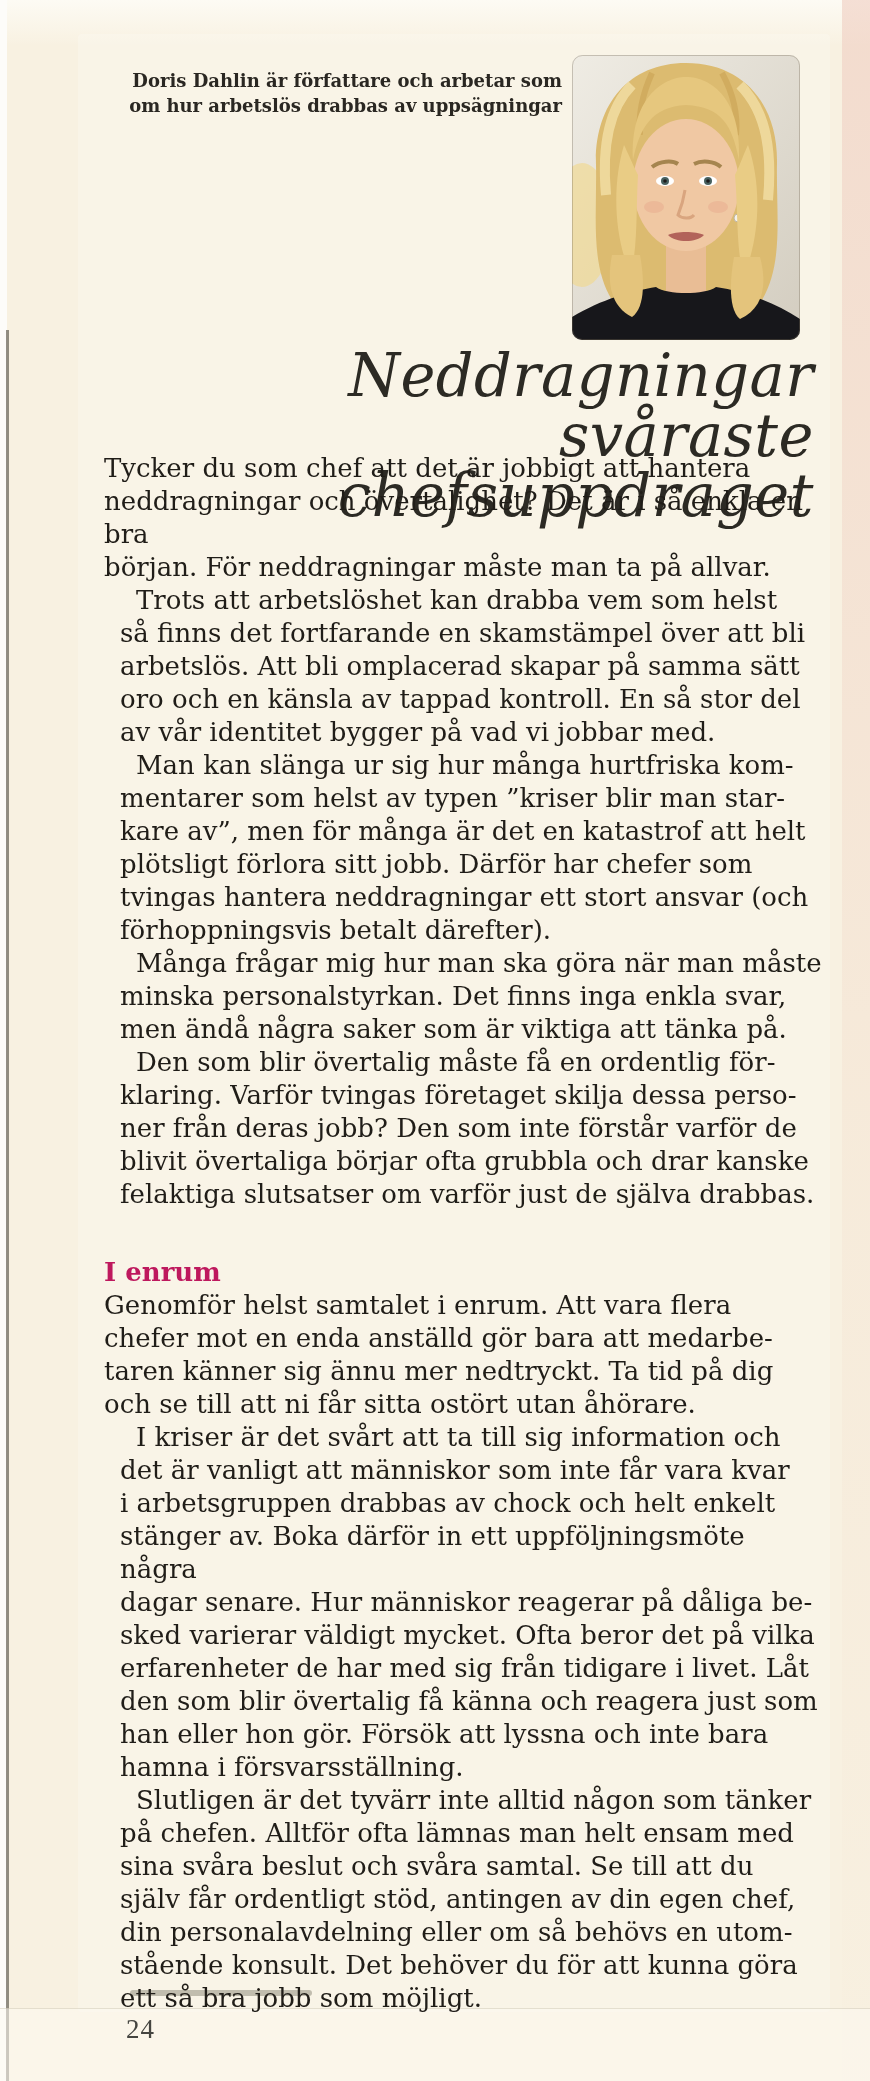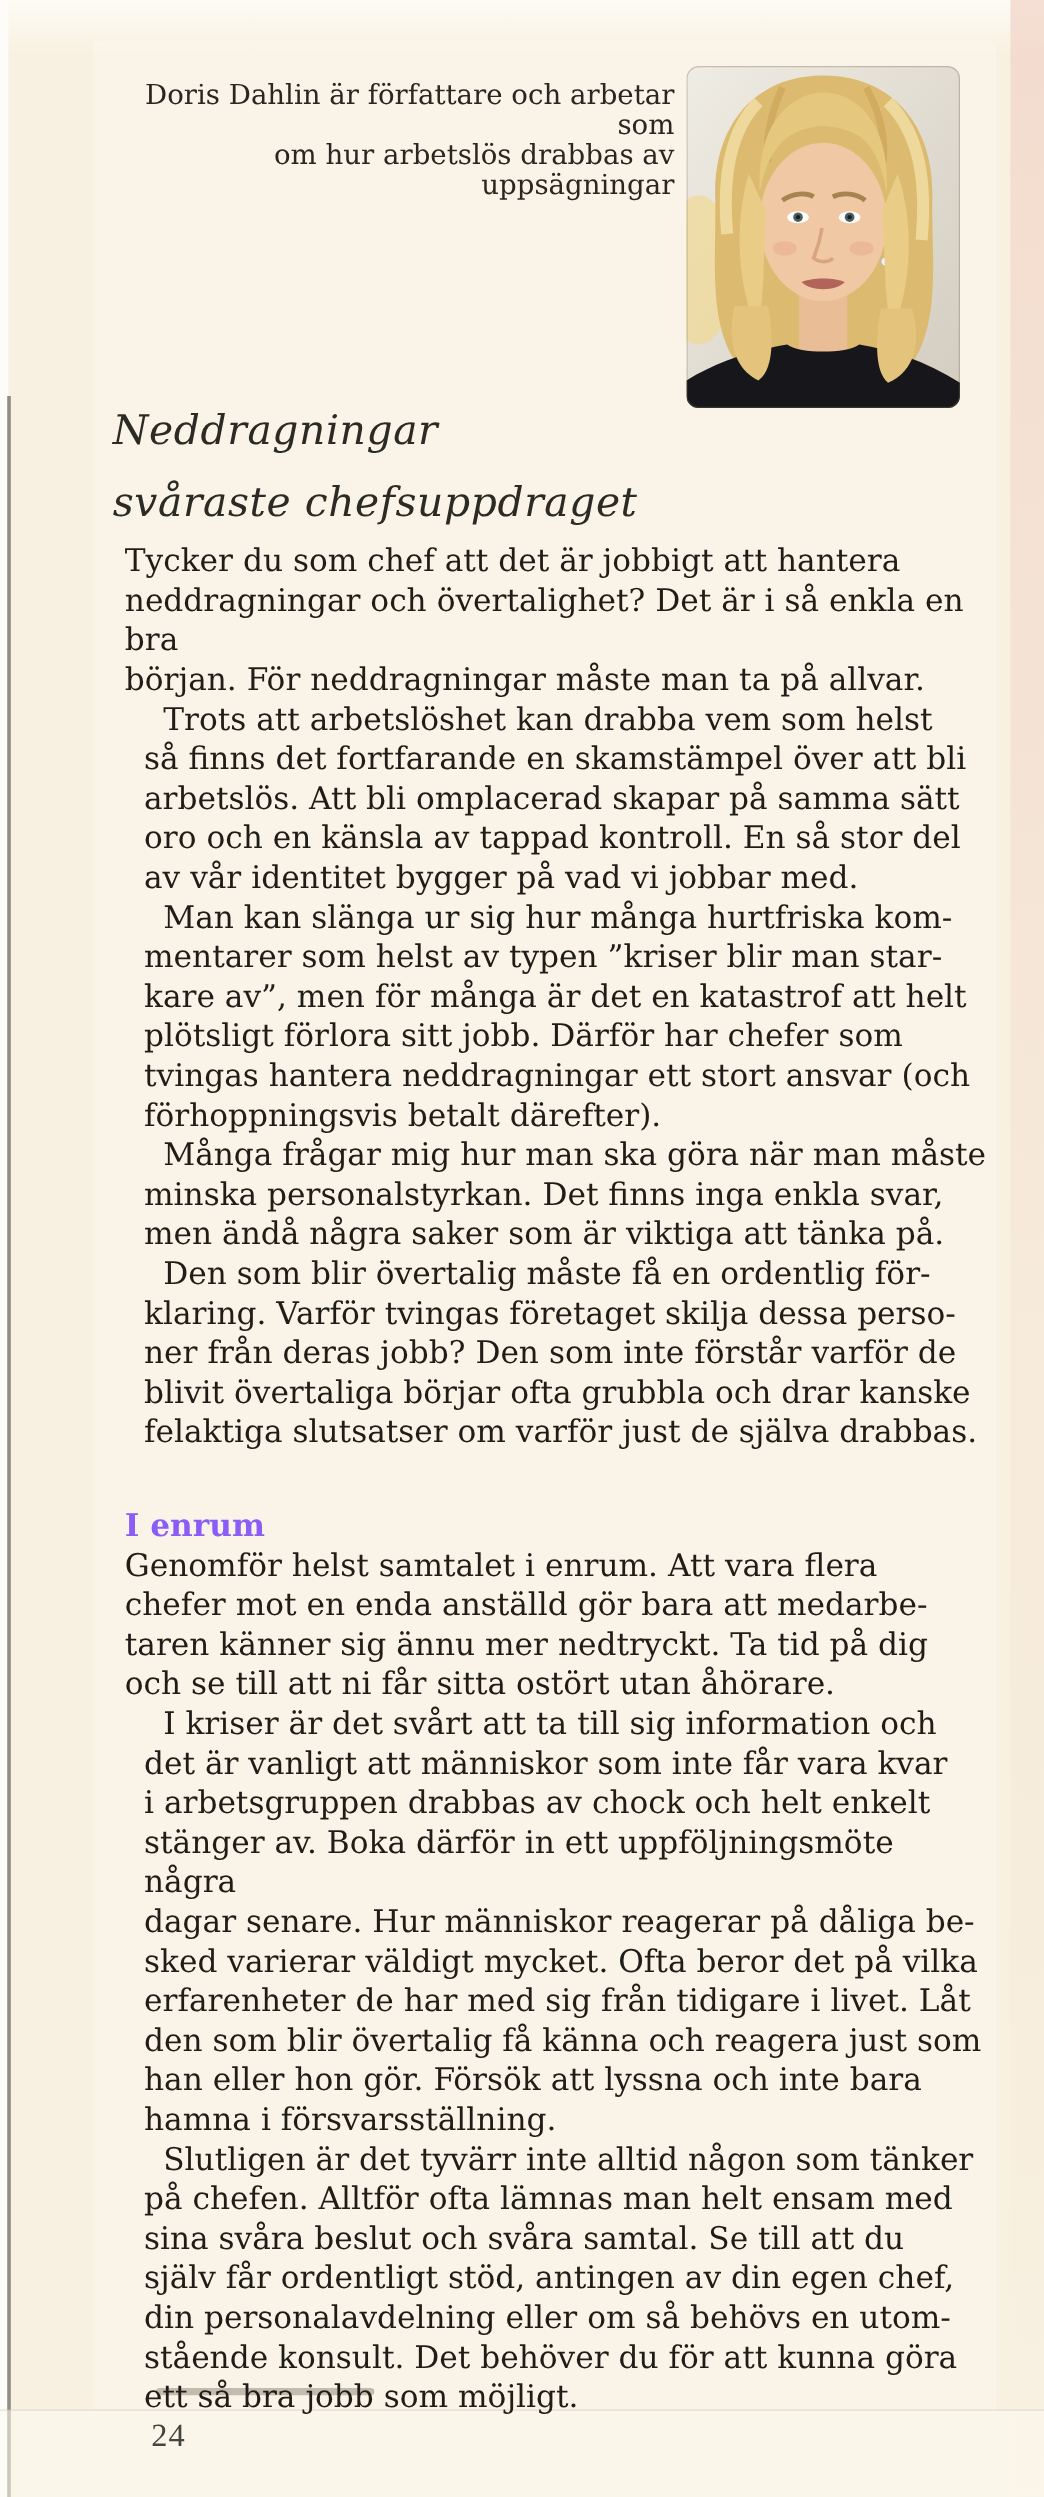--- a/index.html
+++ b/index.html
@@ -18,43 +18,44 @@
   .edge-top{position:absolute;left:0;top:0;width:870px;height:46px;background:linear-gradient(#fdfbf4,rgba(253,251,244,0));}
   .edge-right{position:absolute;right:0;top:0;width:28px;height:2081px;
     background:linear-gradient(rgba(240,208,196,.65),rgba(243,223,206,.35) 55%,rgba(246,236,220,.15));}
   .column-light{position:absolute;left:78px;top:34px;width:752px;height:1978px;background:rgba(255,255,255,.22);border-radius:4px;}
   .bottom-band{position:absolute;left:0;top:2008px;width:870px;height:73px;background:rgba(253,250,242,.55);border-top:1px solid rgba(160,150,120,.25);}
   .smudge{position:absolute;left:130px;top:1990px;width:182px;height:6px;background:rgba(90,85,70,.35);border-radius:3px;}
 
   
   .byline{
     position:absolute;left:80px;top:68px;width:482px;
-    text-align:right;font-weight:normal;font-size:23px;line-height:25px;color:#2a2722;
+    text-align:right;font-weight:bold;font-size:18px;line-height:25px;color:#2a2722;
   }
   .byline span{display:block;}
 
   
   .photo{position:absolute;left:572px;top:55px;width:228px;height:285px;}
 
   
   .headline{
     position:absolute;left:94px;top:306px;width:720px;
-    font-style:italic;font-size:34px;line-height:60px;color:#2c2a24;font-weight:500;
+    font-style:italic;font-size:59px;line-height:60px;color:#2c2a24;font-weight:500;
     letter-spacing:.5px;
+    text-align:right;
   }
   .headline span{display:block;}
 
   
   .body-copy{
     position:absolute;left:104px;top:452px;width:722px;
     font-size:26px;line-height:33px;color:#201d18;
   }
   .para{margin:0;white-space:pre-line;}
   .para.indent{text-indent:16px;margin-left:16px;}
-  .subhead{margin:45px 0 0 0;font-size:26px;line-height:33px;font-weight:bold;color:#8b5cf6;}
+  .subhead{margin:45px 0 0 0;font-size:26px;line-height:33px;font-weight:bold;color:#be185d;}
 
   
   .page-number{
     position:absolute;left:126px;top:2014px;
     font-family:Liberation Serif, serif;font-size:27px;color:#454540;letter-spacing:1px;
   }
 </style>
 </head>
 <body>
 

